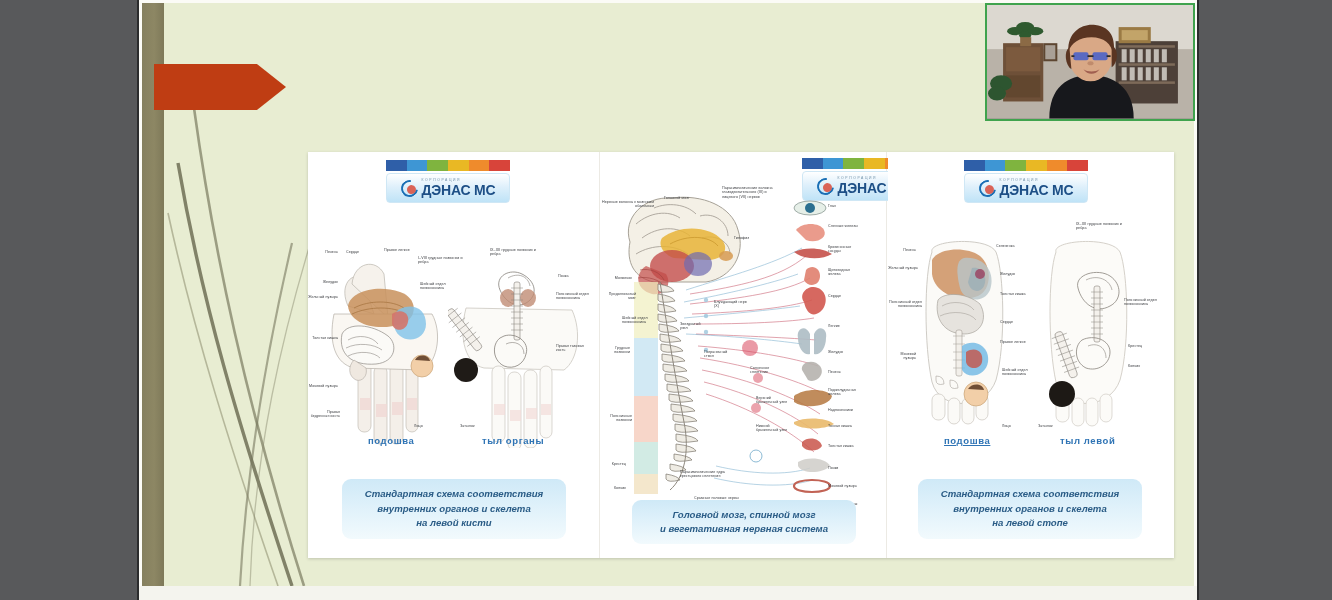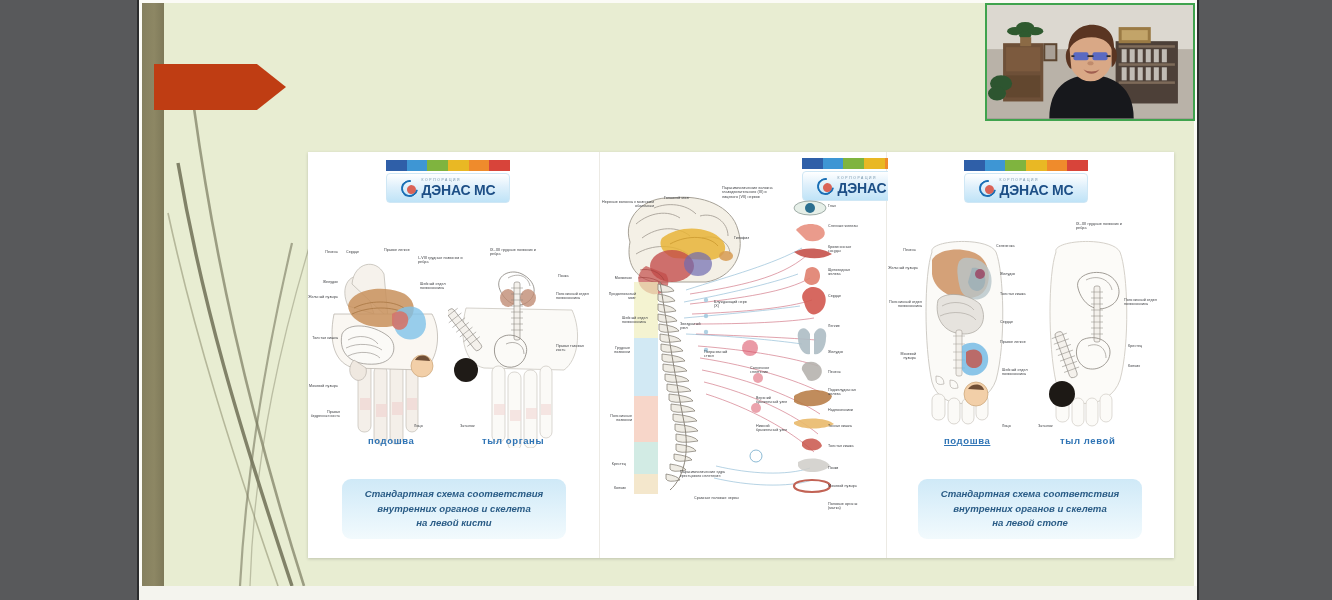--- a/index.html
+++ b/index.html
@@ -397,20 +397,24 @@
           <div class="lbl" style="left:228px; top:198px; width:30px;">Желудок</div>
           <div class="lbl" style="left:228px; top:218px; width:30px;">Печень</div>
           <div class="lbl" style="left:228px; top:236px; width:34px;">Поджелудочная железа</div>
           <div class="lbl" style="left:228px; top:256px; width:34px;">Надпочечники</div>
           <div class="lbl" style="left:228px; top:272px; width:30px;">Тонкая кишка</div>
           <div class="lbl" style="left:228px; top:292px; width:34px;">Толстая кишка</div>
           <div class="lbl" style="left:228px; top:314px; width:30px;">Почки</div>
           <div class="lbl" style="left:228px; top:332px; width:30px;">Мочевой пузырь</div>
           <div class="lbl" style="left:228px; top:350px; width:40px;">Половые органы (матка)</div>
 
+          <div class="caption" style="left:32px; top:348px; width:224px; height:44px; flex-direction:column;">
+            <span>Головной мозг, спинной мозг</span>
+            <span>и вегетативная нервная система</span>
+          </div>
         </div>
 
         <div class="panel p3">
 
           <div class="logo" style="left:76px; top:8px;">
             <div class="bars">
               <i style="background:#2f5fa8"></i>
                 <i style="background:#3e96d4"></i>
                 <i style="background:#7fb43f"></i>
                 <i style="background:#e9b824"></i>

